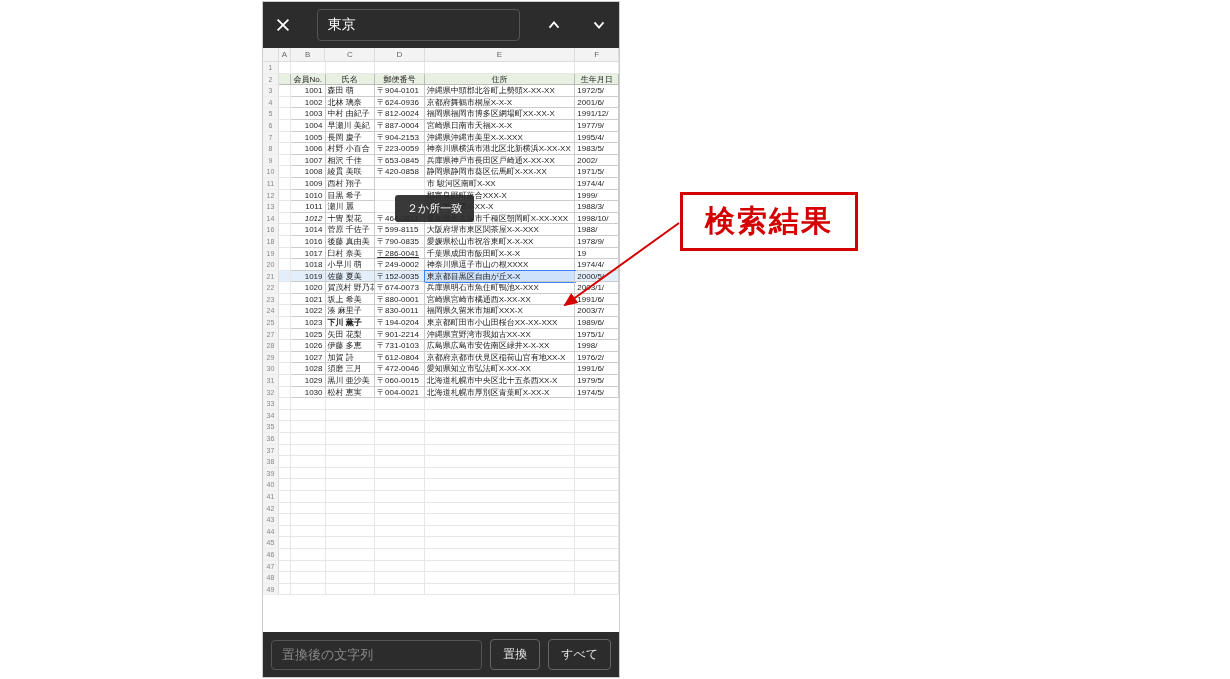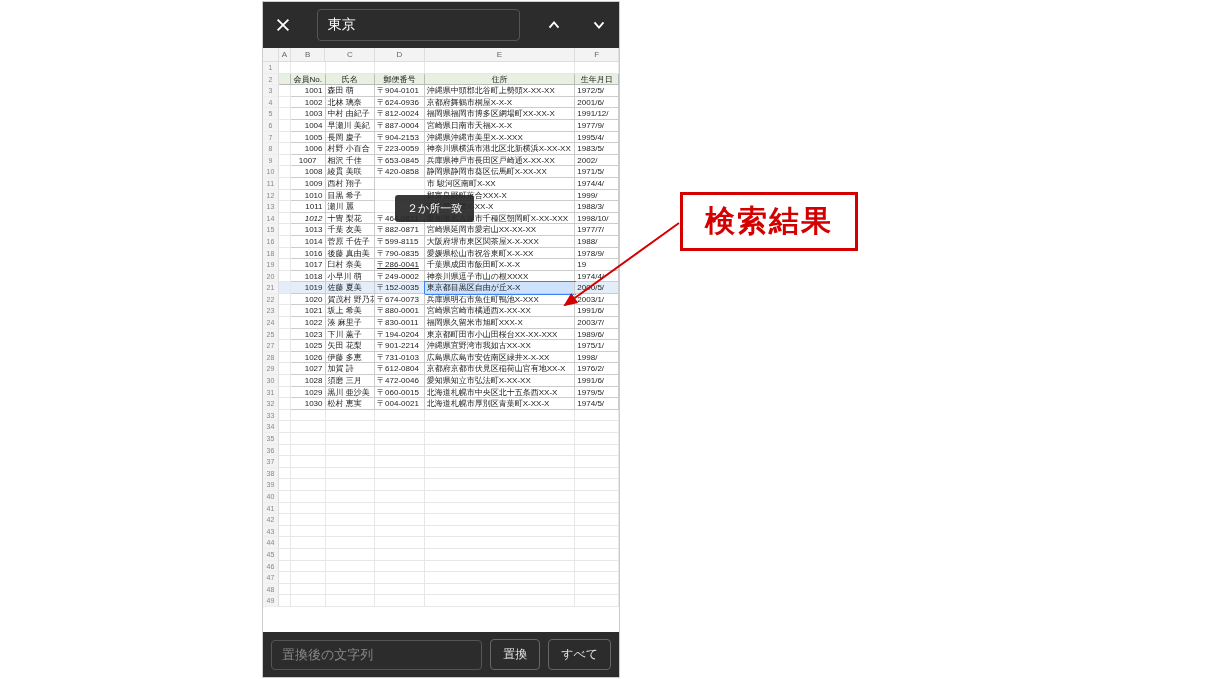--- a/index.html
+++ b/index.html
@@ -254,21 +254,21 @@
         <div class="cell" style="width: 12px;"></div>
         <div class="cell data-cell-border" style="width: 35px; text-align: right;">1006</div>
         <div class="cell data-cell-border" style="width: 50px;">村野 小百合</div>
         <div class="cell data-cell-border" style="width: 50px;">〒223-0059</div>
         <div class="cell data-cell-border" style="width: 152px;">神奈川県横浜市港北区北新横浜X-XX-XX</div>
         <div class="cell data-cell-border" style="width: 44px;">1983/5/</div>
       </div>
       <div class="row">
         <div class="rnum">9</div>
         <div class="cell" style="width: 12px;"></div>
-        <div class="cell data-cell-border" style="width: 35px; text-align: center;">1007</div>
+        <div class="cell data-cell-border" style="width: 35px; text-align: right;">1007</div>
         <div class="cell data-cell-border" style="width: 50px;">相沢 千佳</div>
         <div class="cell data-cell-border" style="width: 50px;">〒653-0845</div>
         <div class="cell data-cell-border" style="width: 152px;">兵庫県神戸市長田区戸崎通X-XX-XX</div>
         <div class="cell data-cell-border" style="width: 44px;">2002/</div>
       </div>
       <div class="row">
         <div class="rnum">10</div>
         <div class="cell" style="width: 12px;"></div>
         <div class="cell data-cell-border" style="width: 35px; text-align: right;">1008</div>
         <div class="cell data-cell-border" style="width: 50px;">綾貫 美咲</div>
@@ -306,29 +306,20 @@
       <div class="row">
         <div class="rnum">14</div>
         <div class="cell" style="width: 12px;"></div>
         <div class="cell data-cell-border" style="width: 35px; text-align: right; font-style: italic;">1012</div>
         <div class="cell data-cell-border" style="width: 50px;">十冑 梨花</div>
         <div class="cell data-cell-border" style="width: 50px;">〒464-0811</div>
         <div class="cell data-cell-border" style="width: 152px;">愛知県名古屋市千種区朝岡町X-XX-XXX</div>
         <div class="cell data-cell-border" style="width: 44px;">1998/10/</div>
       </div>
       <div class="row">
-        <div class="rnum">15</div>
-        <div class="cell" style="width: 12px;"></div>
-        <div class="cell data-cell-border" style="width: 35px; text-align: right;">1013</div>
-        <div class="cell data-cell-border" style="width: 50px;">千葉 友美</div>
-        <div class="cell data-cell-border" style="width: 50px;">〒882-0871</div>
-        <div class="cell data-cell-border" style="width: 152px;">宮崎県延岡市愛宕山XX-XX-XX</div>
-        <div class="cell data-cell-border" style="width: 44px;">1977/7/</div>
-      </div>
-      <div class="row">
         <div class="rnum">16</div>
         <div class="cell" style="width: 12px;"></div>
         <div class="cell data-cell-border" style="width: 35px; text-align: right;">1014</div>
         <div class="cell data-cell-border" style="width: 50px;">菅原 千佐子</div>
         <div class="cell data-cell-border" style="width: 50px;">〒599-8115</div>
         <div class="cell data-cell-border" style="width: 152px;">大阪府堺市東区関茶屋X-X-XXX</div>
         <div class="cell data-cell-border" style="width: 44px;">1988/</div>
       </div>
       <div class="row">
         <div class="rnum">18</div>
@@ -390,21 +381,21 @@
         <div class="cell data-cell-border" style="width: 35px; text-align: right;">1022</div>
         <div class="cell data-cell-border" style="width: 50px;">湊 麻里子</div>
         <div class="cell data-cell-border" style="width: 50px;">〒830-0011</div>
         <div class="cell data-cell-border" style="width: 152px;">福岡県久留米市旭町XXX-X</div>
         <div class="cell data-cell-border" style="width: 44px;">2003/7/</div>
       </div>
       <div class="row">
         <div class="rnum">25</div>
         <div class="cell" style="width: 12px;"></div>
         <div class="cell data-cell-border" style="width: 35px; text-align: right;">1023</div>
-        <div class="cell data-cell-border" style="width: 50px;">下川 薫子</div>
+        <div class="cell data-cell-border" style="width: 50px; font-weight: bold;">下川 薫子</div>
         <div class="cell data-cell-border" style="width: 50px;">〒194-0204</div>
         <div class="cell data-cell-border" style="width: 152px;">東京都町田市小山田桜台XX-XX-XXX</div>
         <div class="cell data-cell-border" style="width: 44px;">1989/6/</div>
       </div>
       <div class="row">
         <div class="rnum">27</div>
         <div class="cell" style="width: 12px;"></div>
         <div class="cell data-cell-border" style="width: 35px; text-align: right;">1025</div>
         <div class="cell data-cell-border" style="width: 50px;">矢田 花梨</div>
         <div class="cell data-cell-border" style="width: 50px;">〒901-2214</div>

